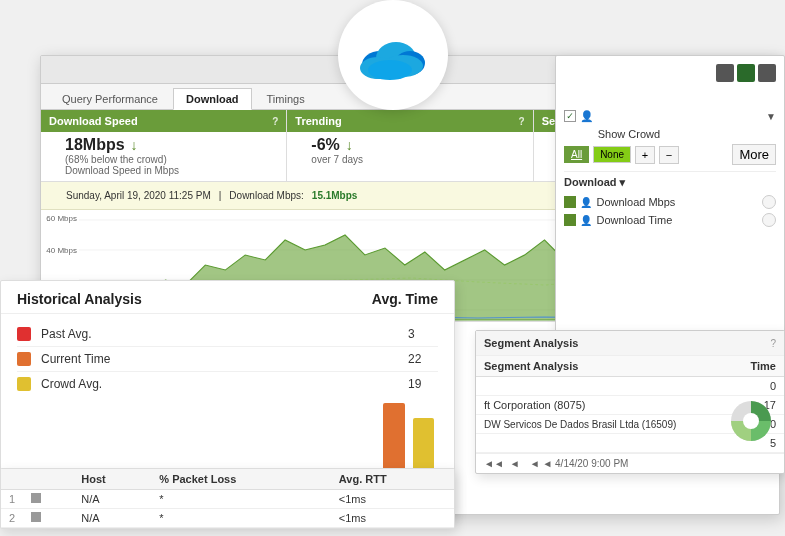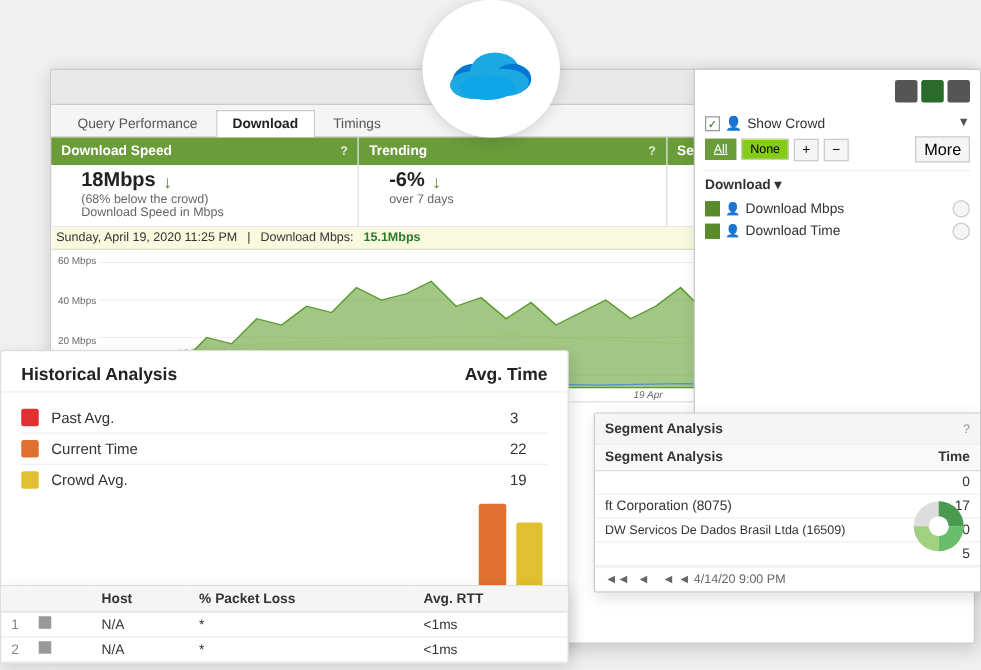--- a/index.html
+++ b/index.html
@@ -142,23 +142,23 @@
       height: 140px;
       position: relative;
       background: #fff;
       border-bottom: 1px solid #ddd;
       overflow: hidden;
     }
     .chart-info-bar {
       background: #f9f9e0;
       font-size: 10px;
       color: #333;
-      padding: 2px 4px;
+      padding: 2px 25px;
       border-bottom: 1px solid #e0e0c0;
-      height: 18px;
+      height: 28px;
       display: flex;
       align-items: center;
       gap: 8px;
     }
     .chart-info-bar span.highlight {
       color: #2a7a2a;
       font-weight: bold;
     }
     .chart-canvas {
       width: 100%;
@@ -370,20 +370,21 @@
     }
     .crowd-icon {
       color: #5a8a2a;
       margin-right: 4px;
       font-size: 11px;
     }
     .crowd-label {
       font-size: 11px;
       color: #333;
       flex: 1;
+      margin-top: 36px;
     }
 
     
     .filter-row {
       display: flex;
       align-items: center;
       gap: 4px;
       margin-bottom: 6px;
     }
     .filter-btn {

